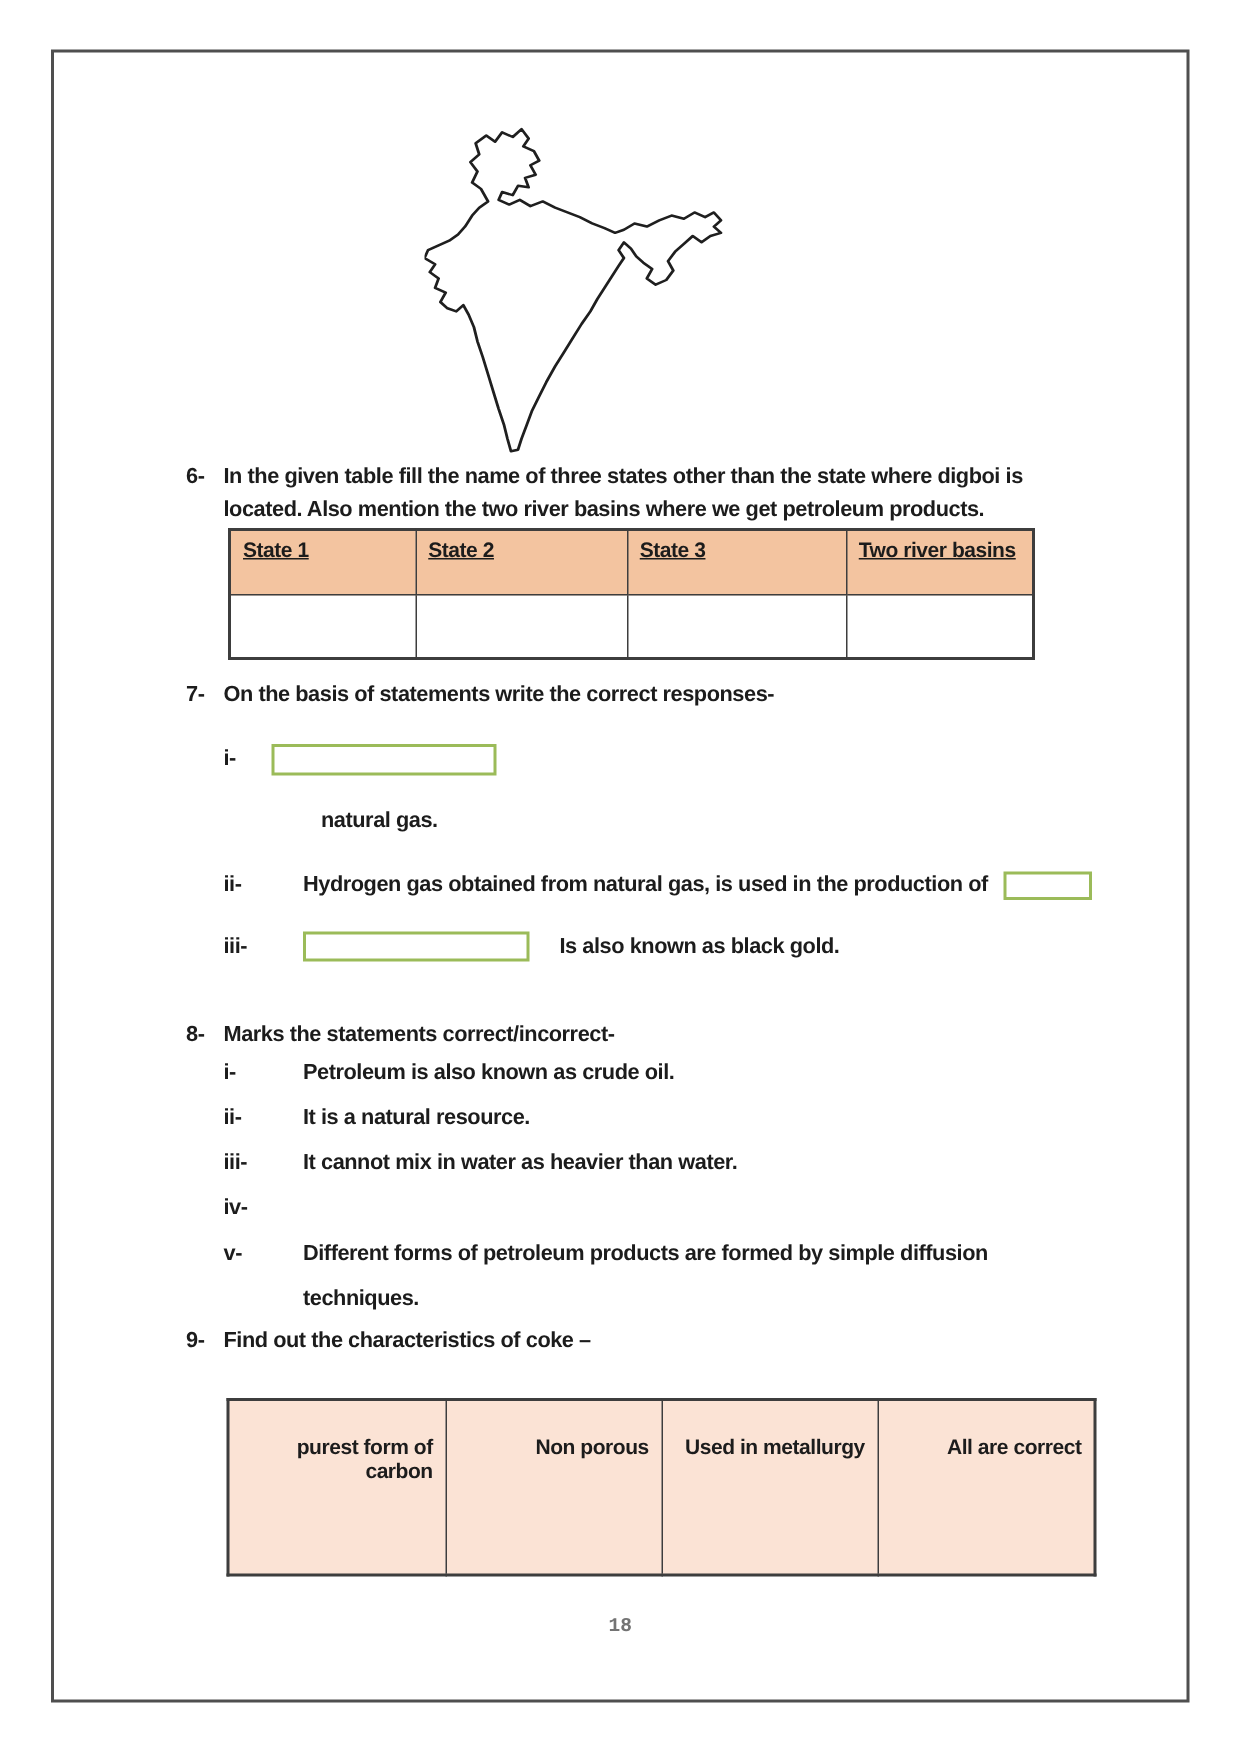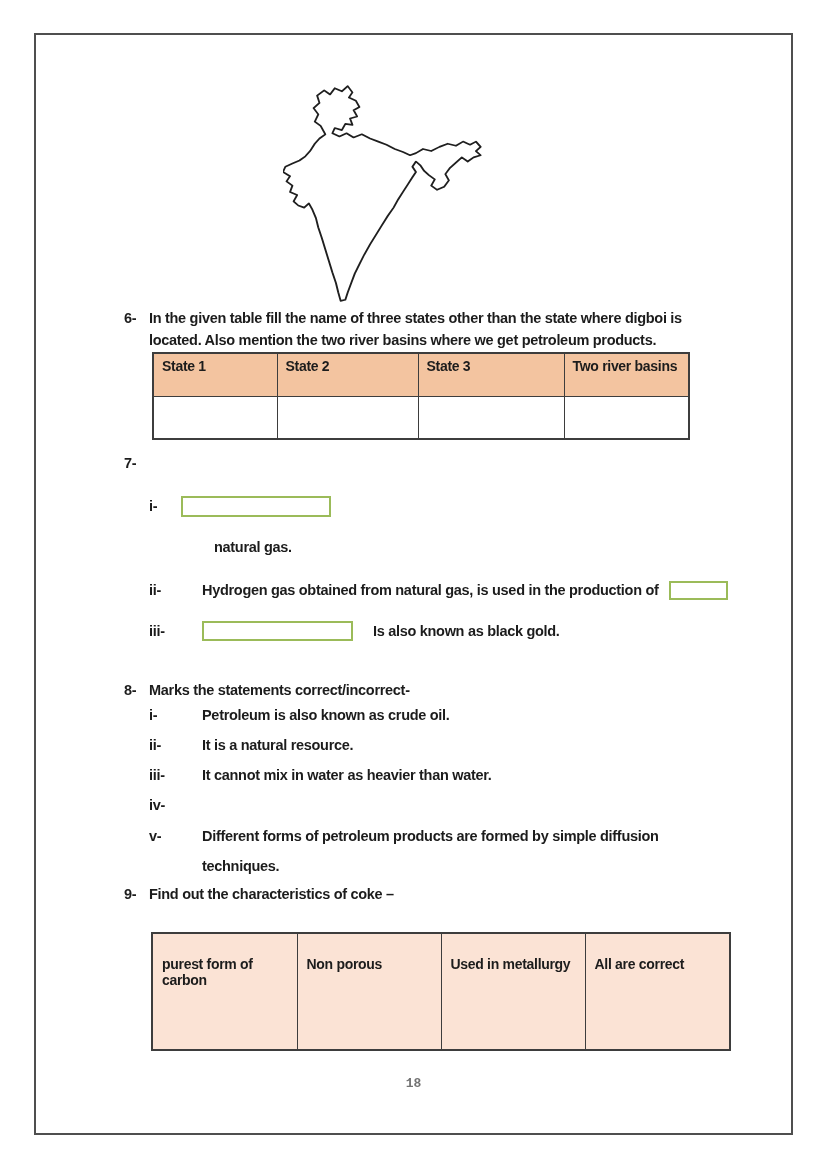--- a/index.html
+++ b/index.html
@@ -19,21 +19,21 @@
   .rlabel { display:inline-block; font-size:14.5px; }
   .blank {
     display:inline-block; background:#ffffff;
     border:2px solid #9BBB59; box-sizing:border-box;
   }
   
   table.t6 { border-collapse:collapse; table-layout:fixed; }
   table.t6 th, table.t6 td { border:1.5px solid #3d3d3d; vertical-align:top; }
   table.t6 th {
     background:#F3C4A0; height:38px; text-align:left;
-    padding:4px 4px 0 8px; font-size:14px; font-weight:700;
+    padding:4px 4px 0 8px; font-size:14px; font-weight:700;text-decoration:underline;
   }
   table.t6 td { height:39px; background:#ffffff; }
   table.t6 { border:2px solid #3d3d3d; }
   
   table.t9 { border-collapse:collapse; table-layout:fixed; border:2px solid #3d3d3d; }
   table.t9 td {
     border:1.5px solid #3d3d3d; background:#FBE3D5; height:93px;
     vertical-align:top; padding:22px 8px 0 9px; font-size:14px; font-weight:700;
   }
   .pagenum {
@@ -81,20 +81,21 @@
     <tr>
       <td></td>
       <td></td>
       <td></td>
       <td></td>
     </tr>
   </tbody>
     </table>
 
   <div class="abs qnum" style="left:124px; top:455px;">7-</div>
+  <div class="abs qtext" style="left:149px; top:455px;">On the basis of statements write the correct responses-</div>
 
   <div class="row" style="left:149px; top:495px; height:22px;">
     <span class="rlabel" style="width:32px;">i-</span>
     <span class="blank" style="width:150px; height:21px;"></span>
   </div>
   <div class="abs qtext" style="left:214px; top:539px;">natural gas.</div>
 
   <div class="row" style="left:149px; top:580px; height:20px;">
     <span class="rlabel" style="width:53px;">ii-</span>
     <span class="qtext">Hydrogen gas obtained from natural gas, is used in the production of</span>
@@ -127,21 +128,21 @@
   </div>
   <div class="row" style="left:149px; top:828px;">
     <span class="rlabel" style="width:53px;">v-</span>
     <span class="qtext">Different forms of petroleum products are formed by simple diffusion</span>
   </div>
   <div class="abs qtext" style="left:202px; top:858px;">techniques.</div>
 
   <div class="abs qnum" style="left:124px; top:886px;">9-</div>
   <div class="abs qtext" style="left:149px; top:886px;">Find out the characteristics of coke –</div>
 
-  <table class="t9 abs" style="left:151px; top:932px; width:578px;">
+  <table class="t9 abs" style="left:151px; top:932px; width:578px;text-align:right;">
     <colgroup>
         <col style="width:145px">
         <col style="width:144px">
         <col style="width:144px">
         <col style="width:145px">
       </colgroup>
     <tbody>
         <tr>
       <td>purest form of carbon</td>
       <td>Non porous</td>

